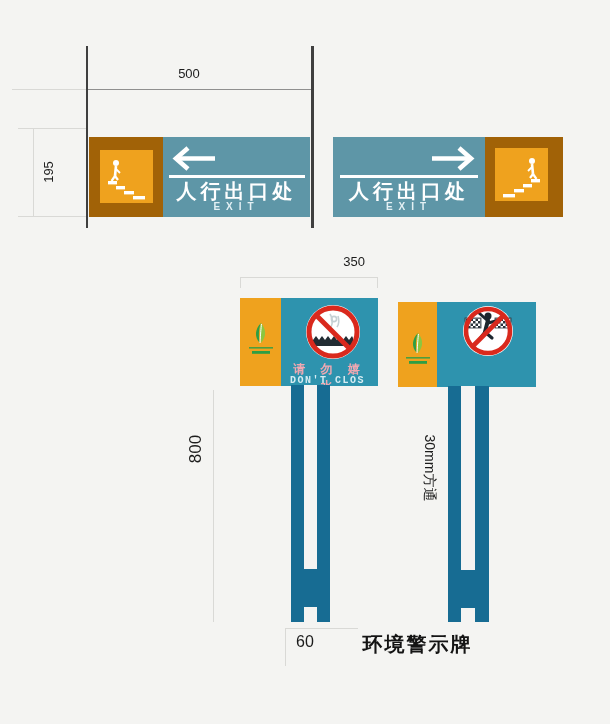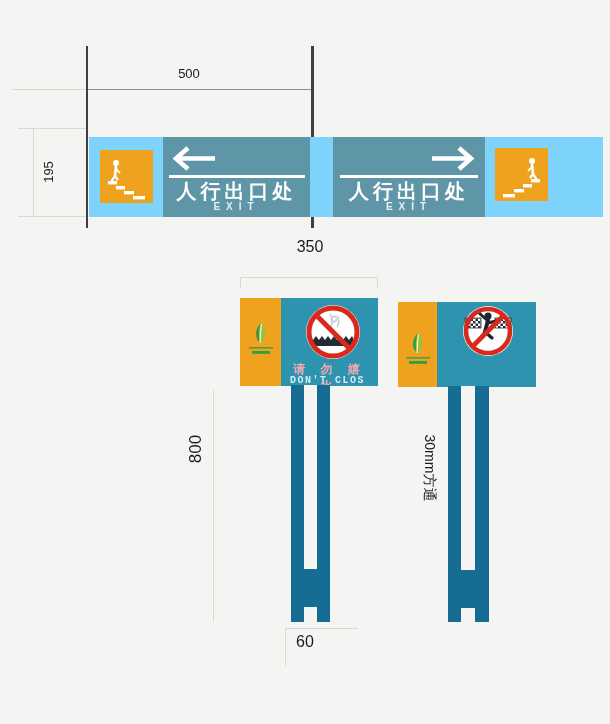--- a/index.html
+++ b/index.html
@@ -9,21 +9,21 @@
   
   .dark-vline{width:2px;background:#3f3f3f;}
   .dim-hline{height:1px;background:#8f8f8f;}
   .lite{background:#d9d9d6;}
   .lite-h{height:1px;}
   .lite-v{width:1px;}
   .dim-label{color:#1c1c1c;text-align:center;}
   .rot-ccw{transform:translate(-50%,-50%) rotate(-90deg);white-space:nowrap;}
   .rot-cw{transform:translate(-50%,-50%) rotate(90deg);white-space:nowrap;}
   
-  .exit-sign{background:#7dd3fc;padding-left:40px;}
+  .exit-sign{background:#a16207;}
   .icon-box{width:53px;height:53px;background:#efa21e;}
   .teal-top{background:#5e96a7;}
   .teal-bot{background:#2e93ae;overflow:hidden;}
   .exit-line{position:absolute;height:3px;background:#ffffff;}
   .exit-cn{position:absolute;width:100%;text-align:center;color:#ffffff;font-size:20px;font-weight:bold;letter-spacing:4px;}
   .exit-en{position:absolute;width:100%;text-align:center;color:#e3f0f4;font-size:10px;font-weight:bold;letter-spacing:6px;}
   .caption{color:#141414;text-align:center;}
   
   .orange-strip{background:#efa21e;}
   .warn-cn{position:absolute;width:100%;text-align:center;color:#f0a8b2;font-size:12px;font-weight:bold;letter-spacing:6px;}
@@ -99,21 +99,21 @@
           <rect x="8" y="31" width="9" height="3.4" stroke="none"></rect>
           <rect x="16" y="36" width="9" height="3.4" stroke="none"></rect>
           <rect x="24" y="41" width="10" height="3.4" stroke="none"></rect>
           <rect x="33" y="46" width="12" height="3.4" stroke="none"></rect>
         </g>
       </svg>
     </div>
   </div>
 
 
-  <div class="abs dim-label" style="left:255px;top:238px;width:110px;font-size:16px;">350</div>
+  <div class="abs dim-label" style="left:255px;top:254px;width:110px;font-size:13px;text-align:right;">350</div>
   <div class="abs lite lite-h" style="left:240px;top:277px;width:138px;"></div>
   <div class="abs lite lite-v" style="left:240px;top:277px;height:11px;"></div>
   <div class="abs lite lite-v" style="left:377px;top:277px;height:11px;"></div>
 
   <div class="abs" style="left:240px;top:298px;width:138px;height:88px;">
     <div class="abs orange-strip" style="left:0;top:0;width:41px;height:88px;">
       <svg class="abs" style="left:6px;top:22px;" width="30" height="44" viewBox="0 0 30 44">
         <path d="M15 3 C9 9 8 17 14 23 C12 15 13 8 15 3 Z" fill="#2f9e44"></path>
         <path d="M15 3 C20 9 21 16 15 23 C14 15 13 8 15 3 Z" fill="#8cc63f"></path>
         <path d="M14 23 C14.5 14 15 8 15.5 4" stroke="#ffffff" stroke-width="1" fill="none"></path>
@@ -184,14 +184,15 @@
 
   <div class="abs lite lite-v" style="left:213px;top:390px;height:232px;"></div>
   <div class="abs dim-label rot-ccw" style="left:196px;top:449px;font-size:17px;">800</div>
 
   <div class="abs dim-label rot-cw" style="left:429px;top:468px;font-size:14px;">30mm方通</div>
 
   <div class="abs lite lite-h" style="left:285px;top:628px;width:73px;"></div>
   <div class="abs lite lite-v" style="left:285px;top:628px;height:38px;"></div>
   <div class="abs dim-label" style="left:276px;top:633px;width:58px;font-size:16px;">60</div>
 
+  <div class="abs caption" style="left:345px;top:631px;width:145px;font-size:20px;letter-spacing:2px;font-weight:600;">环境警示牌</div>
 
 </div>
 
 </body></html>

